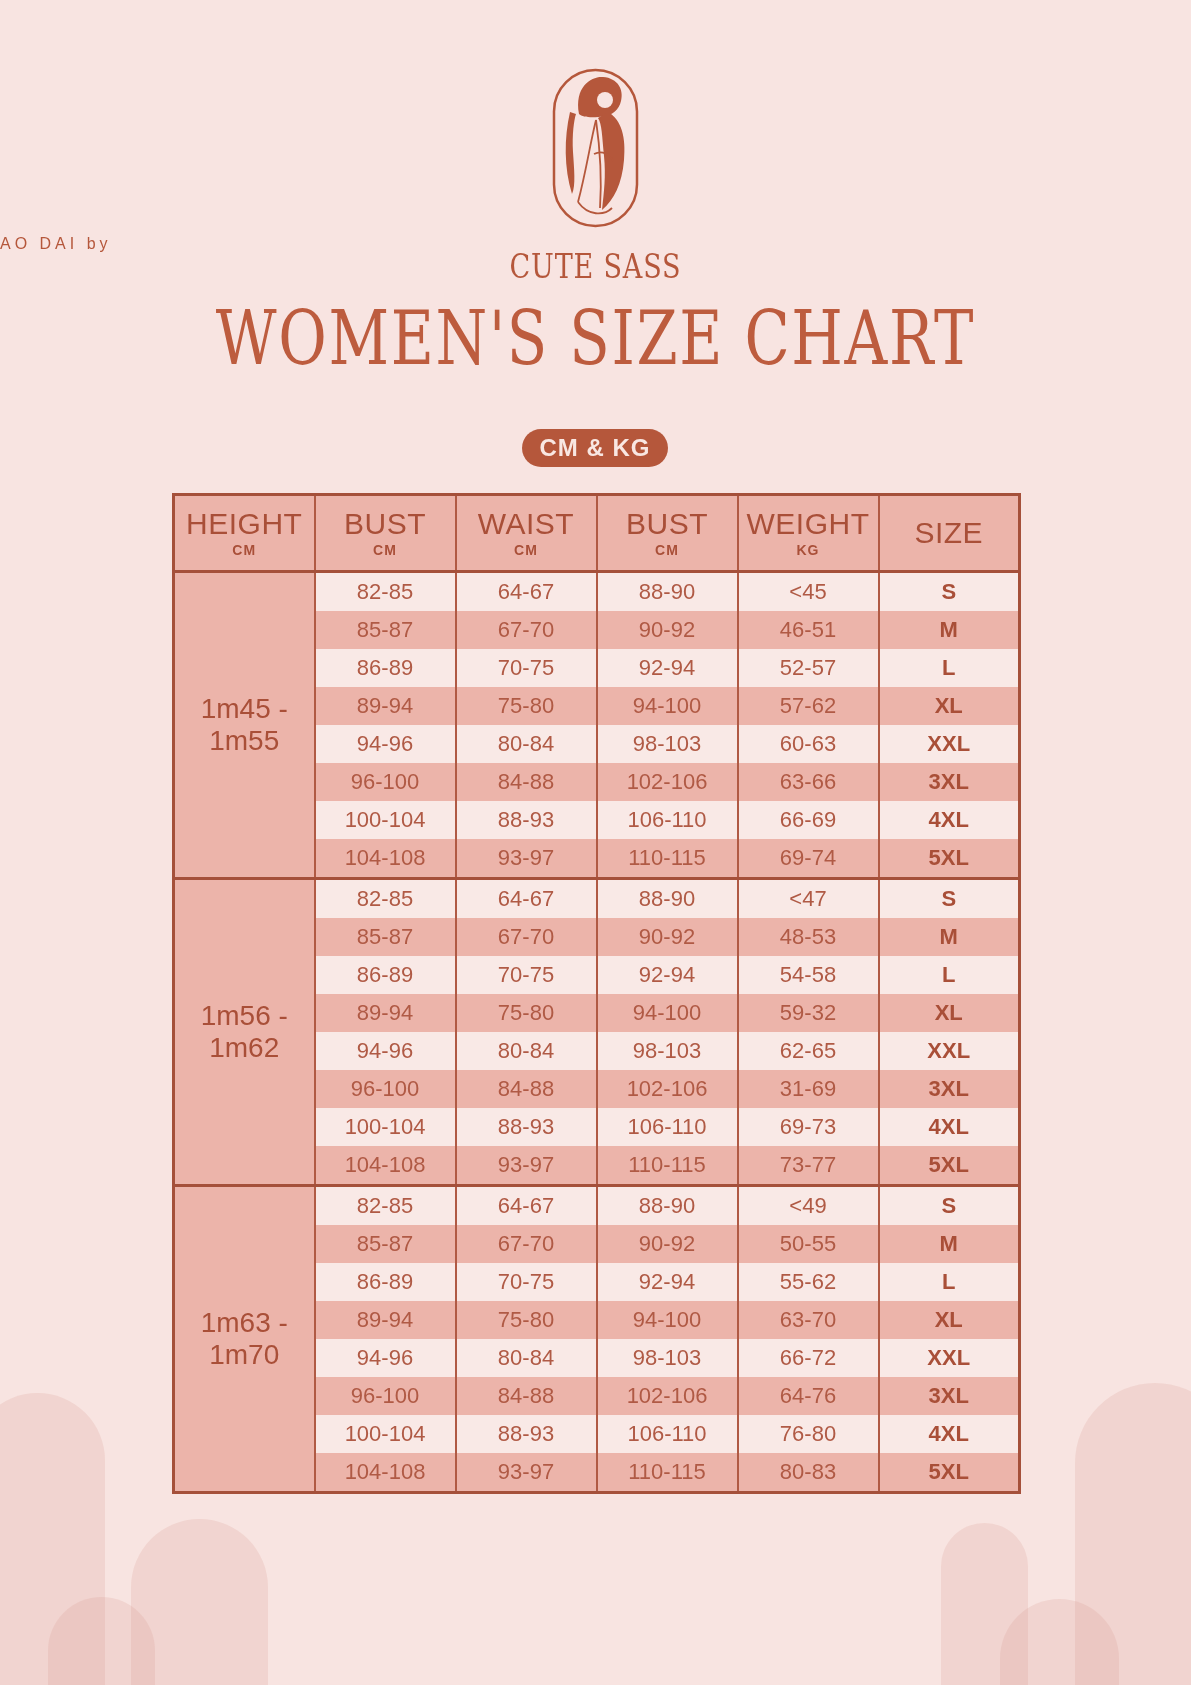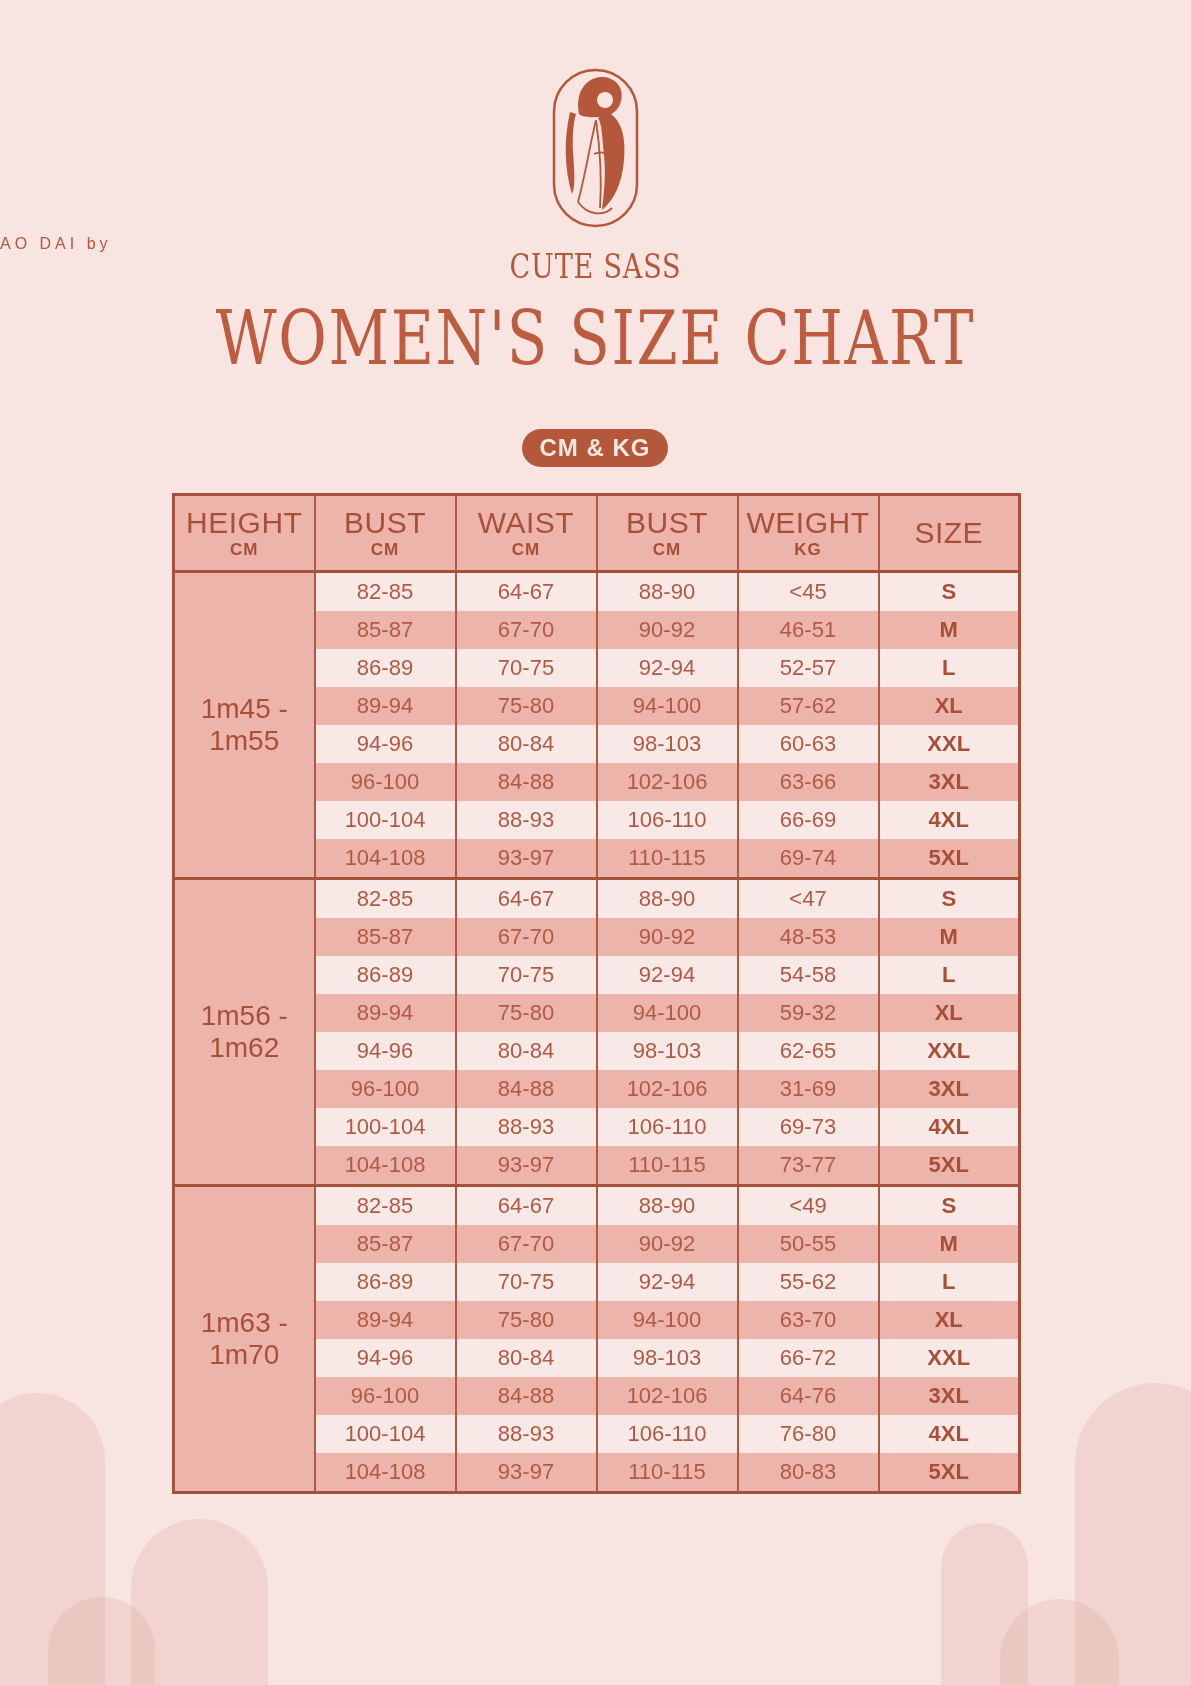--- a/index.html
+++ b/index.html
@@ -61,21 +61,21 @@
   .size-table col{width:141px;}
   .size-table th,.size-table td{
     border-left:2px solid var(--line);border-right:2px solid var(--line);
     text-align:center;vertical-align:middle;padding:0;
   }
   .size-table thead th{
     height:74px;background:var(--cell-dark);
     border-bottom:3px solid var(--line-strong);
   }
   .col-label{font-size:30px;font-weight:normal;letter-spacing:0.5px;color:var(--text-strong);line-height:1.15;}
-  .col-unit{font-size:17px;font-weight:bold;letter-spacing:1px;color:var(--text-strong);line-height:1.2;}
+  .col-unit{font-size:14px;font-weight:bold;letter-spacing:1px;color:var(--text-strong);line-height:1.2;}
   .size-table tbody{border-top:3px solid var(--line-strong);}
   .size-table td{height:38px;font-size:22px;color:var(--text);}
   tr.light td{background:var(--cell-light);}
   tr.dark td{background:var(--cell-dark);}
   td.height-cell{background:var(--cell-dark) !important;font-size:28px;color:var(--text-strong);}
   td.size-cell{font-weight:bold;color:var(--text-strong);}
 </style>
 </head>
 <body>
 

